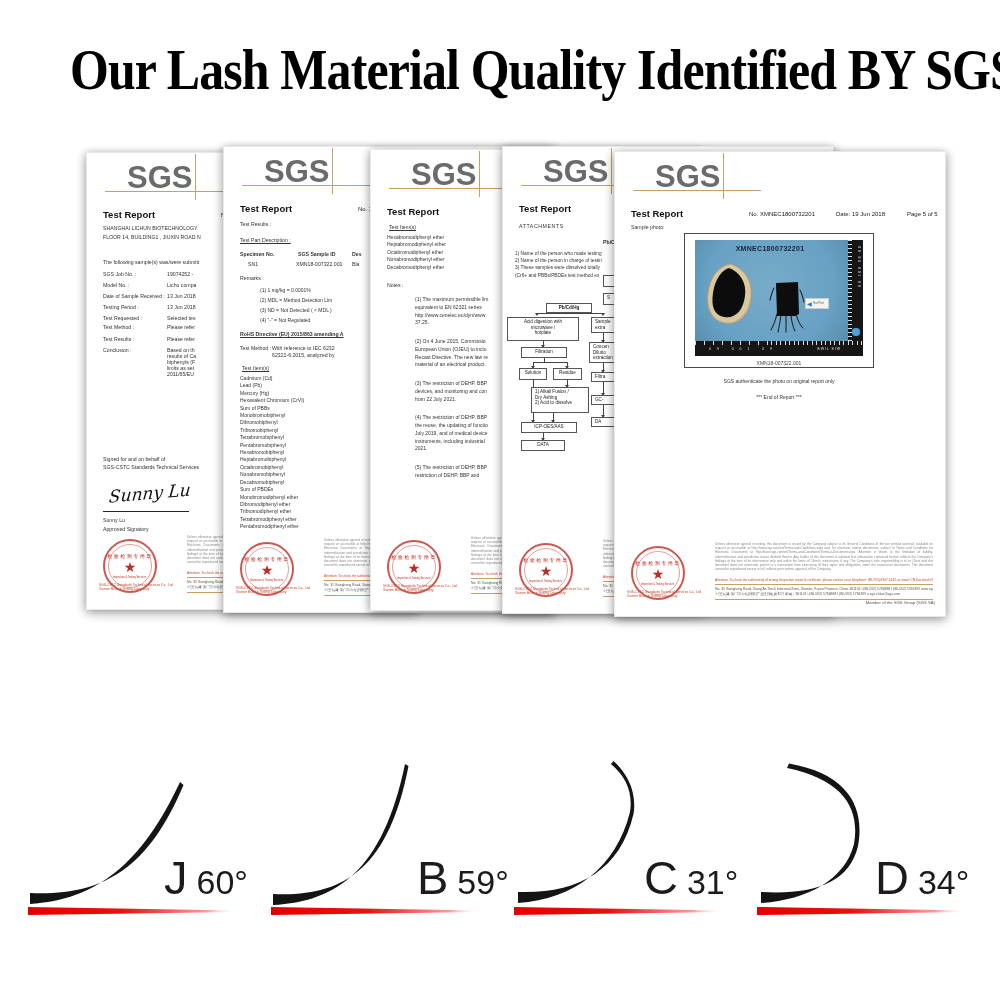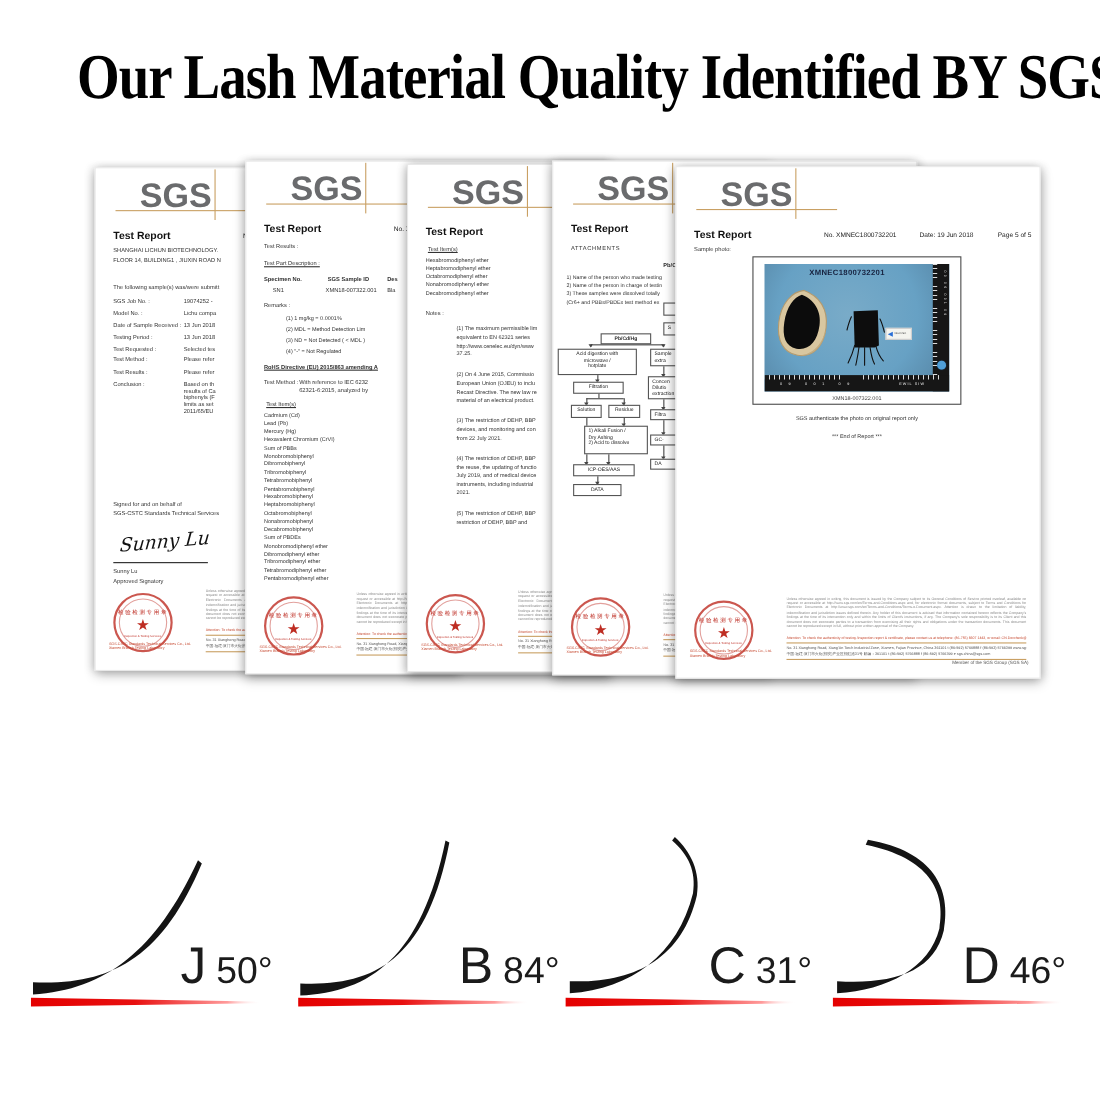--- a/index.html
+++ b/index.html
@@ -413,39 +413,39 @@
               <stop offset="0.45" stop-color="#e81010"></stop>
           <stop offset="0.85" stop-color="#ff9a9a"></stop>
               <stop offset="1" stop-color="#ffffff" stop-opacity="0"></stop>
         </linearGradient>
           </defs>
         <polygon points="0,155 210,158.5 210,160 0,163" fill="url(#rg1)"></polygon>
         <path d="M2,152 C68,148 114,112 152,30 L155.5,33 C119,120 72,144 2,141 Z" fill="#141414"></path>
       </svg>
       <div class="curl-label">
         <span class="curl-letter">J</span>
-        <span class="curl-degree">50°</span>
+        <span class="curl-degree">60°</span>
       </div>
     </div>
     <div class="curl">
       <svg width="235" height="175" viewBox="0 0 235 175">
         <defs>
             <linearGradient id="rg2" x1="0" y1="0" x2="1" y2="0">
           <stop offset="0" stop-color="#e40000"></stop>
               <stop offset="0.45" stop-color="#e81010"></stop>
           <stop offset="0.85" stop-color="#ff9a9a"></stop>
               <stop offset="1" stop-color="#ffffff" stop-opacity="0"></stop>
         </linearGradient>
           </defs>
         <polygon points="0,155 210,158.5 210,160 0,163" fill="url(#rg2)"></polygon>
         <path d="M2,153 C66,150 112,118 134,12 L137.5,14 C117,120 70,145 2,142 Z" fill="#141414"></path>
       </svg>
       <div class="curl-label">
         <span class="curl-letter">B</span>
-        <span class="curl-degree">84°</span>
+        <span class="curl-degree">59°</span>
       </div>
     </div>
     <div class="curl">
       <svg width="235" height="175" viewBox="0 0 235 175">
         <defs>
             <linearGradient id="rg3" x1="0" y1="0" x2="1" y2="0">
           <stop offset="0" stop-color="#e40000"></stop>
               <stop offset="0.45" stop-color="#e81010"></stop>
           <stop offset="0.85" stop-color="#ff9a9a"></stop>
               <stop offset="1" stop-color="#ffffff" stop-opacity="0"></stop>
@@ -467,18 +467,18 @@
               <stop offset="0.45" stop-color="#e81010"></stop>
           <stop offset="0.85" stop-color="#ff9a9a"></stop>
               <stop offset="1" stop-color="#ffffff" stop-opacity="0"></stop>
         </linearGradient>
           </defs>
         <polygon points="0,155 210,158.5 210,160 0,163" fill="url(#rg4)"></polygon>
         <path d="M4,151 C50,148 88,128 97,92 C103,58 88,28 30,16 L32,11.5 C92,22 108,56 101,94 C92,132 55,143 4,140 Z" fill="#141414"></path>
       </svg>
       <div class="curl-label">
         <span class="curl-letter">D</span>
-        <span class="curl-degree">46°</span>
+        <span class="curl-degree">34°</span>
       </div>
     </div>
   </div>
 
 </div>
 
 </body></html>

